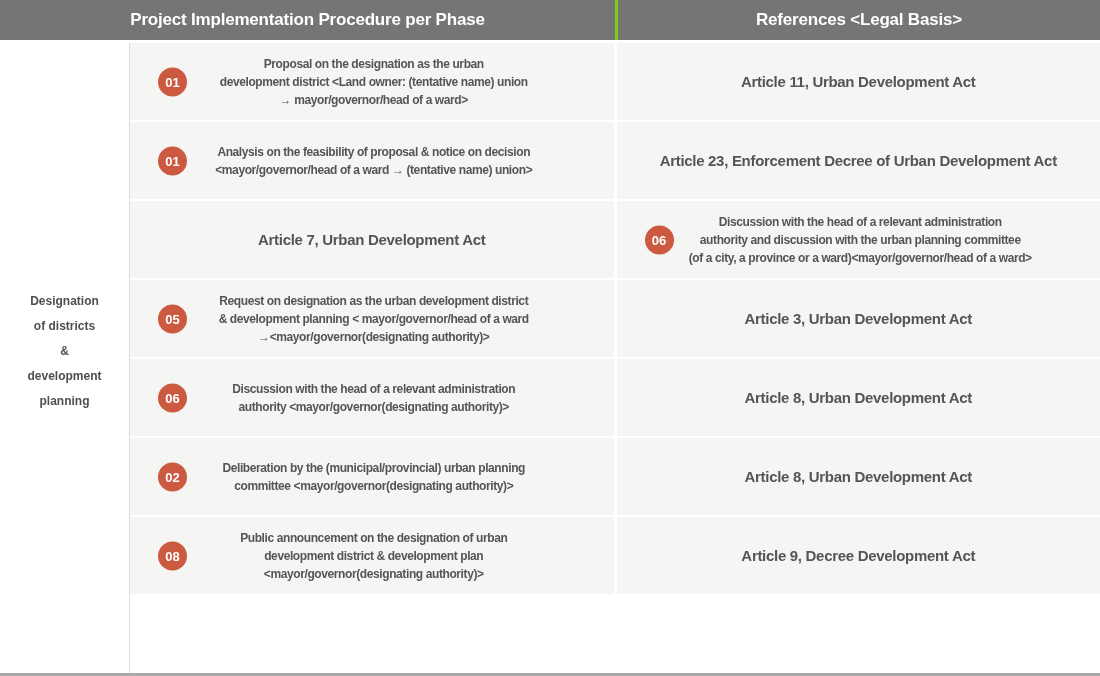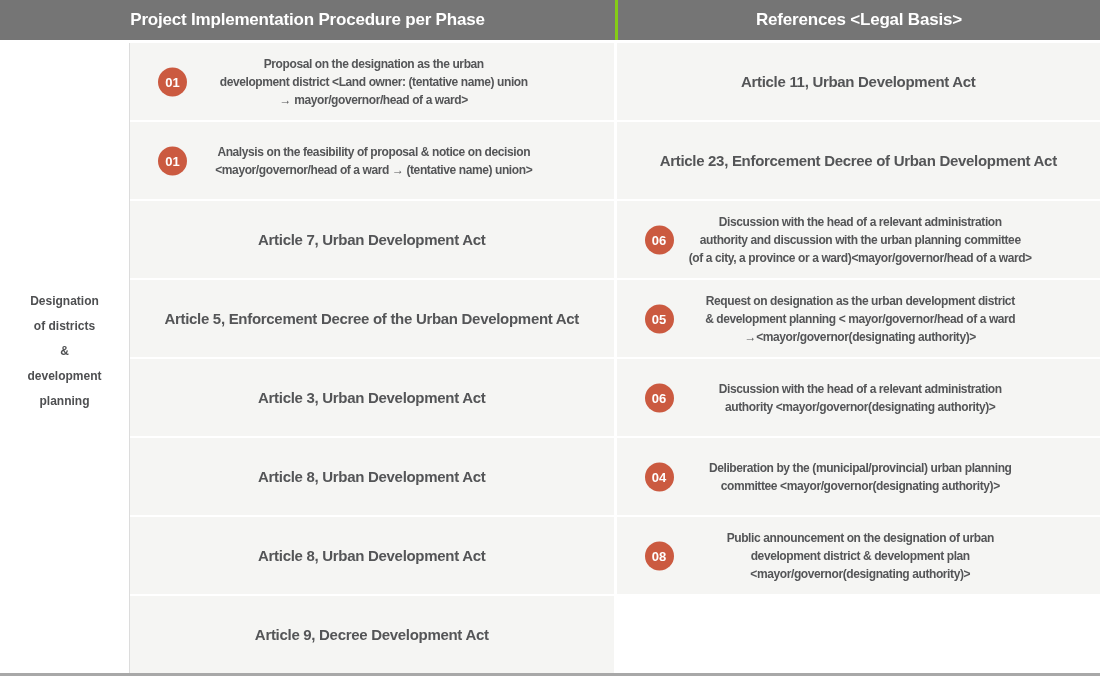--- a/index.html
+++ b/index.html
@@ -157,23 +157,20 @@
       <div class="cell">
         <div class="ref-text">Article 7, Urban Development Act</div>
       </div>
 
       <div class="cell">
         <span class="badge">06</span>
         <div class="proc-text">Discussion with the head of a relevant administration
 authority and discussion with the urban planning committee
 (of a city, a province or a ward)&lt;mayor/governor/head of a ward&gt;</div>
       </div>
-      <div class="cell">
-        <div class="ref-text">Article 5, Enforcement Decree of the Urban Development Act</div>
-      </div>
 
       <div class="cell">
         <span class="badge">05</span>
         <div class="proc-text">Request on designation as the urban development district
 &amp; development planning &lt; mayor/governor/head of a ward
 →&lt;mayor/governor(designating authority)&gt;</div>
       </div>
       <div class="cell">
         <div class="ref-text">Article 3, Urban Development Act</div>
       </div>
@@ -181,21 +178,21 @@
       <div class="cell">
         <span class="badge">06</span>
         <div class="proc-text">Discussion with the head of a relevant administration
 authority &lt;mayor/governor(designating authority)&gt;</div>
       </div>
       <div class="cell">
         <div class="ref-text">Article 8, Urban Development Act</div>
       </div>
 
       <div class="cell">
-        <span class="badge">04</span>
+        <span class="badge">02</span>
         <div class="proc-text">Deliberation by the (municipal/provincial) urban planning
 committee &lt;mayor/governor(designating authority)&gt;</div>
       </div>
       <div class="cell">
         <div class="ref-text">Article 8, Urban Development Act</div>
       </div>
 
       <div class="cell">
         <span class="badge">08</span>
         <div class="proc-text">Public announcement on the designation of urban

